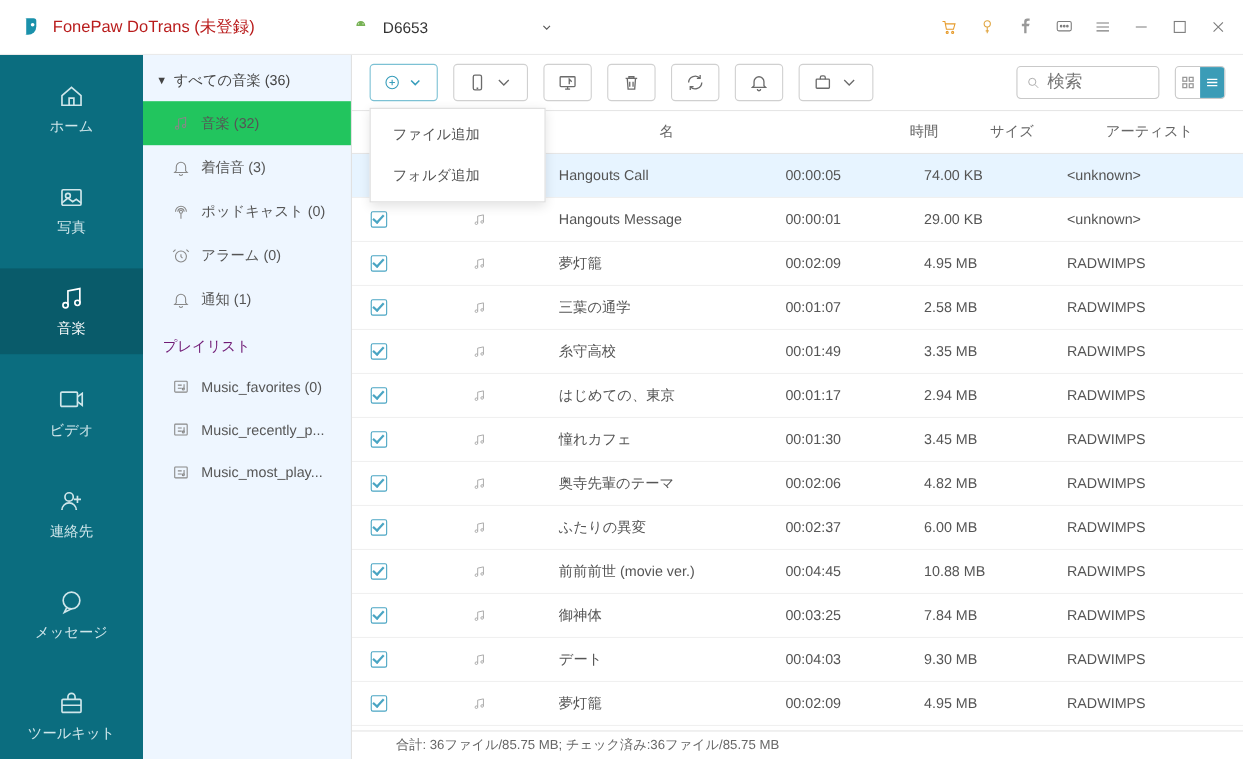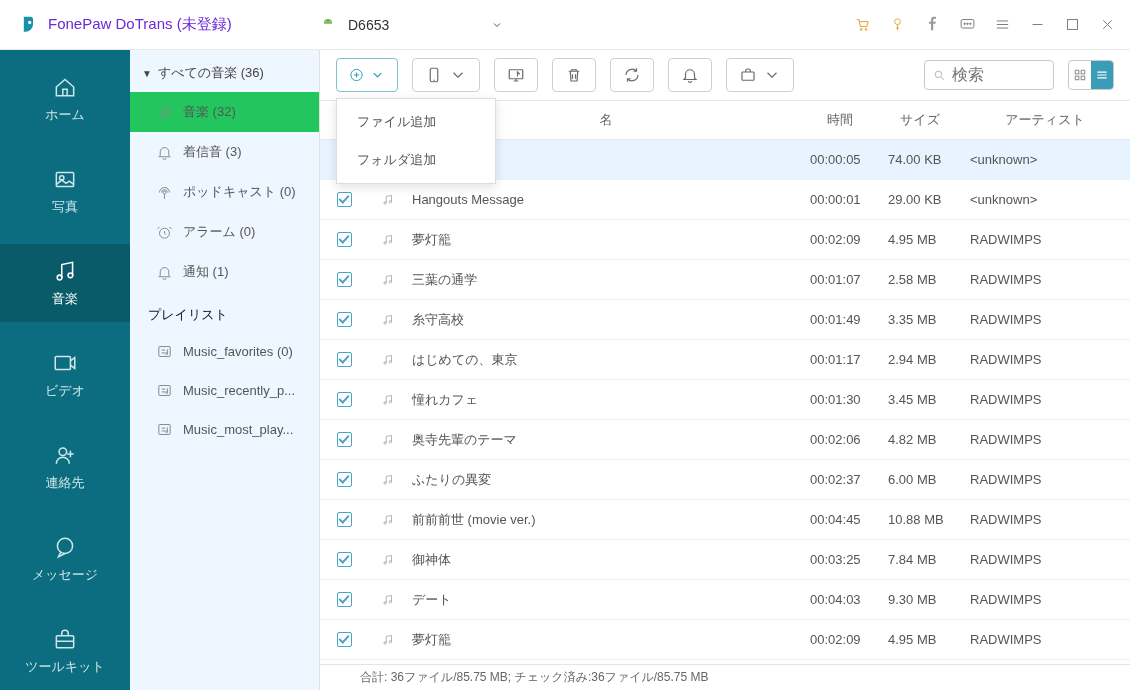--- a/index.html
+++ b/index.html
@@ -2,21 +2,21 @@
 <html><head>
 <meta charset="utf-8">
 <style>
 * { margin: 0; padding: 0; box-sizing: border-box; font-family: "Hiragino Sans", "Microsoft YaHei", Arial, sans-serif; }
 body { width: 1130px; height: 690px; background: #fff; overflow: hidden; display: flex; flex-direction: column; }
 
 
 .titlebar { height: 50px; display: flex; align-items: center; padding: 0 14px 0 0; border-bottom: 1px solid #eaeaea; }
 .logo-area { display: flex; align-items: center; gap: 10px; width: 320px; padding-left: 18px; }
 .logo { width: 20px; height: 24px; color: #1a91ab; }
-.app-title { color: #6d28d9; font-size: 15px; font-weight: 500; }
+.app-title { color: #b91c1c; font-size: 15px; font-weight: 500; }
 .device-area { display: flex; align-items: center; gap: 12px; width: 360px; text-align: center; }
 .android-icon { color: #77b255; }
 .device-name { font-size: 14px; color: #333; margin-right: 90px; }
 .chev { color: #555; }
 .spacer { flex: 1; }
 .title-icons { display: flex; align-items: center; gap: 18px; color: #7c7c7c; }
 .title-icons .ic { width: 17px; height: 17px; stroke: currentColor; fill: none; stroke-width: 1.4; cursor: pointer; }
 .cart { color: #e69b2b; }
 .key { color: #e0a540; }
 
@@ -29,21 +29,21 @@
 .nav-item.active { background: #095b6a; color: #fff; }
 .nav-item svg { width: 26px; height: 26px; stroke: currentColor; fill: none; stroke-width: 1.4; }
 
 
 .sidebar { width: 190px; background: #eef6ff; border-right: 1px solid #e1e1e1; overflow-y: auto; font-size: 13px; color: #555; }
 .sb-header { display: flex; align-items: center; padding: 14px 12px 10px 12px; font-weight: 500; color: #444; gap: 6px; }
 .sb-header .tri { font-size: 10px; }
 .sb-item { display: flex; align-items: center; padding: 11px 8px 11px 26px; gap: 10px; cursor: pointer; }
 .sb-item svg { width: 17px; height: 17px; stroke: #888; fill: none; stroke-width: 1.4; }
 .sb-item.selected { background: #22c55e; }
-.sb-section-title { padding: 14px 12px 8px 18px; font-weight: 500; color: #0f172a; font-family: Liberation Serif, serif; }
+.sb-section-title { padding: 14px 12px 8px 18px; font-weight: 500; color: #701a75; font-family: Liberation Serif, serif; }
 
 
 .content { flex: 1; display: flex; flex-direction: column; position: relative; }
 
 
 .toolbar { height: 50px; display: flex; align-items: center; padding: 0 16px; gap: 14px; }
 .tb-btn { height: 34px; border: 1px solid #d0d0d0; border-radius: 4px; background: #fff; display: flex; align-items: center; justify-content: center; padding: 0 12px; cursor: pointer; color: #6b6b6b; gap: 6px; }
 .tb-btn svg { width: 18px; height: 18px; stroke: currentColor; fill: none; stroke-width: 1.6; }
 .tb-btn.primary { color: #379dbb; border-color: #7cc1d4; width: 62px; }
 .tb-spacer { flex: 1; }
@@ -61,21 +61,21 @@
 
 .table-wrap { flex: 1; overflow: hidden; display: flex; flex-direction: column; }
 .thead { height: 40px; display: flex; align-items: center; border-top: 1px solid #e6e6e6; border-bottom: 1px solid #e6e6e6; font-size: 13px; color: #666; }
 .col-chk { width: 48px; display: flex; justify-content: center; }
 .col-icon { width: 40px; display: flex; justify-content: center; }
 .col-name { flex: 1; padding-left: 4px; text-align: center; }
 .col-time { width: 80px; text-align: center; }
 .col-size { width: 80px; text-align: center; }
 .col-artist { width: 170px; text-align: center; }
 .tbody { flex: 1; overflow-y: auto; font-size: 13px; color: #555; }
-.trow { height: 40px; display: flex; align-items: center; border-bottom: 1px solid #f0f0f0; }
+.trow { height: 40px; display: flex; align-items: center; border-bottom: 1px solid #f0f0f0; gap: 48px; }
 .trow.sel { background: #e7f4ff; }
 .trow .col-name { text-align: left; }
 .trow .col-time { text-align: left; padding-left: 10px; }
 .trow .col-size { text-align: left; padding-left: 8px; }
 .trow .col-artist { text-align: left; padding-left: 10px; }
 .chkbox { width: 15px; height: 15px; border: 1.4px solid #4aa5c3; border-radius: 2px; display: flex; align-items: center; justify-content: center; }
 .chkbox.on::after { content: ""; width: 8px; height: 4px; border-left: 2px solid #4aa5c3; border-bottom: 2px solid #4aa5c3; transform: rotate(-48deg); margin-top: -3px; }
 .music-mini { width: 14px; height: 14px; stroke: #aaa; fill: none; stroke-width: 1.5; }
 
 

